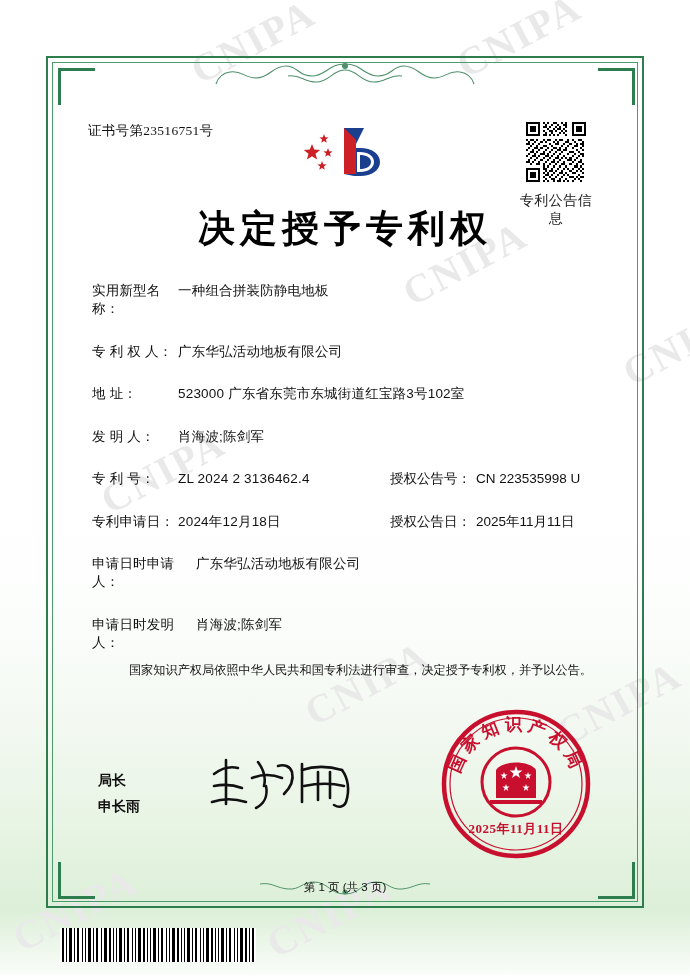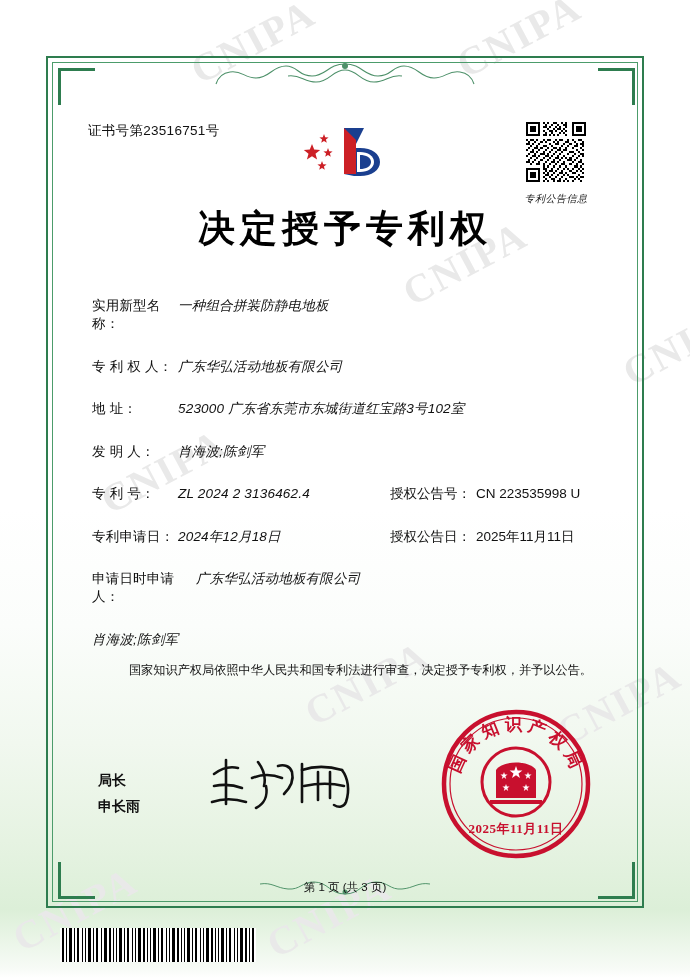--- a/index.html
+++ b/index.html
@@ -104,21 +104,21 @@
     opacity: 0.8;
   }
 
   
   .cert-no {
     position: absolute;
     left: 88px;
     top: 122px;
     font-size: 13.5px;
     color: #111;
-    font-family: Liberation Sans, sans-serif;
+    font-family: Liberation Serif, serif;
     letter-spacing: 0.3px;
   }
 
   
   .logo {
     position: absolute;
     left: 298px;
     top: 118px;
     width: 96px;
     height: 68px;
@@ -133,24 +133,23 @@
     text-align: center;
   }
   .qr {
     width: 60px;
     height: 60px;
     margin: 0 auto;
     background-color: #fff;
   }
   .qr-label {
     margin-top: 6px;
-    font-size: 10px;
+    font-size: 14px;
     color: #222;
     letter-spacing: 0.5px;
-    font-style: italic;
   }
 
   
   .main-title {
     position: absolute;
     left: 0;
     right: 0;
     top: 204px;
     text-align: center;
     font-family: "Liberation Serif", serif;
@@ -159,40 +158,38 @@
     letter-spacing: 5px;
     color: #000;
   }
 
   
   .fields {
     position: absolute;
     left: 92px;
     top: 282px;
     width: 504px;
-    margin-top: 15px;
   }
   .frow {
     display: flex;
     align-items: baseline;
     margin-bottom: 24.5px;
     font-size: 13.5px;
     color: #111;
   }
   .flabel {
     width: 86px;
     flex: 0 0 86px;
     color: #111;
     letter-spacing: 0.2px;
   }
   .fvalue {
     flex: 1 1 auto;
     color: #111;
     letter-spacing: 0.2px;
-    font-style: italic;
   }
   .frow.two .fvalue { flex: 0 0 212px; }
   .frow.two .flabel2 {
     flex: 0 0 86px;
     color: #111;
   }
   .frow.two .fvalue2 { flex: 1 1 auto; color: #111; }
 
   
   .legal {
@@ -592,20 +589,21 @@
       <div class="flabel2">授权公告日：</div>
       <div class="fvalue2">2025年11月11日</div>
     </div>
 
     <div class="frow">
       <div class="flabel" style="flex:0 0 104px;width:104px">申请日时申请人：</div>
       <div class="fvalue">广东华弘活动地板有限公司</div>
     </div>
 
     <div class="frow">
+      <div class="flabel" style="flex:0 0 104px;width:104px">申请日时发明人：</div>
       <div class="fvalue">肖海波;陈剑军</div>
     </div>
 
   </div>
 
   <div class="legal">
     <div>国家知识产权局依照中华人民共和国专利法进行审查，决定授予专利权，并予以公告。</div>
   </div>
 
   <div class="sig-label">

